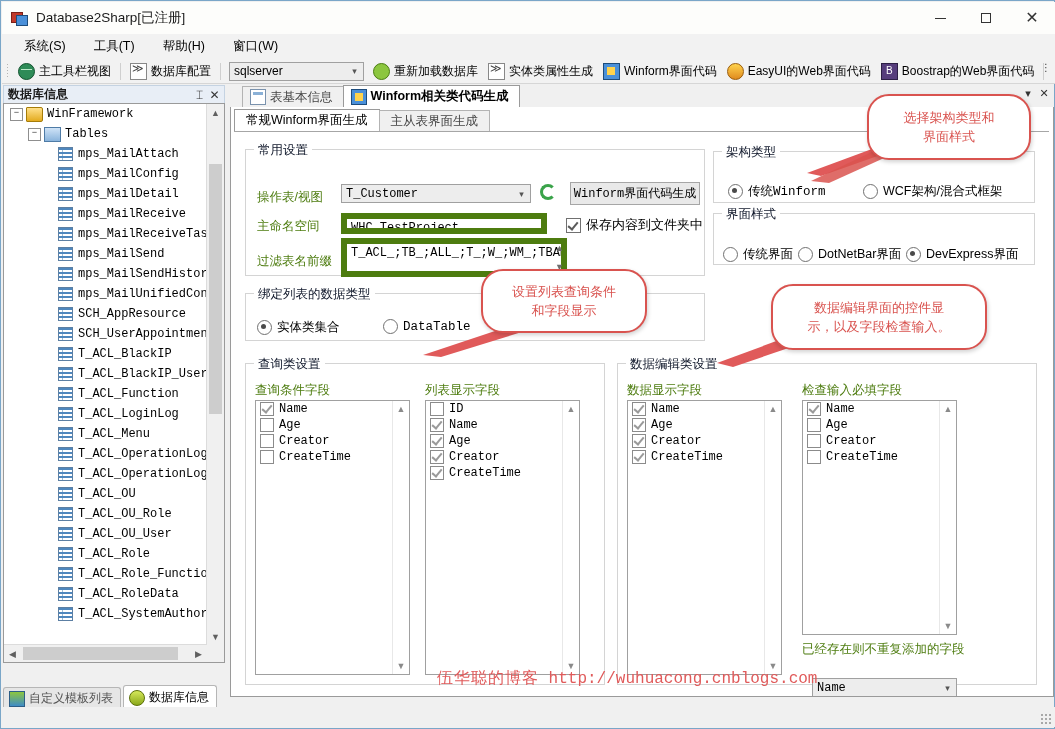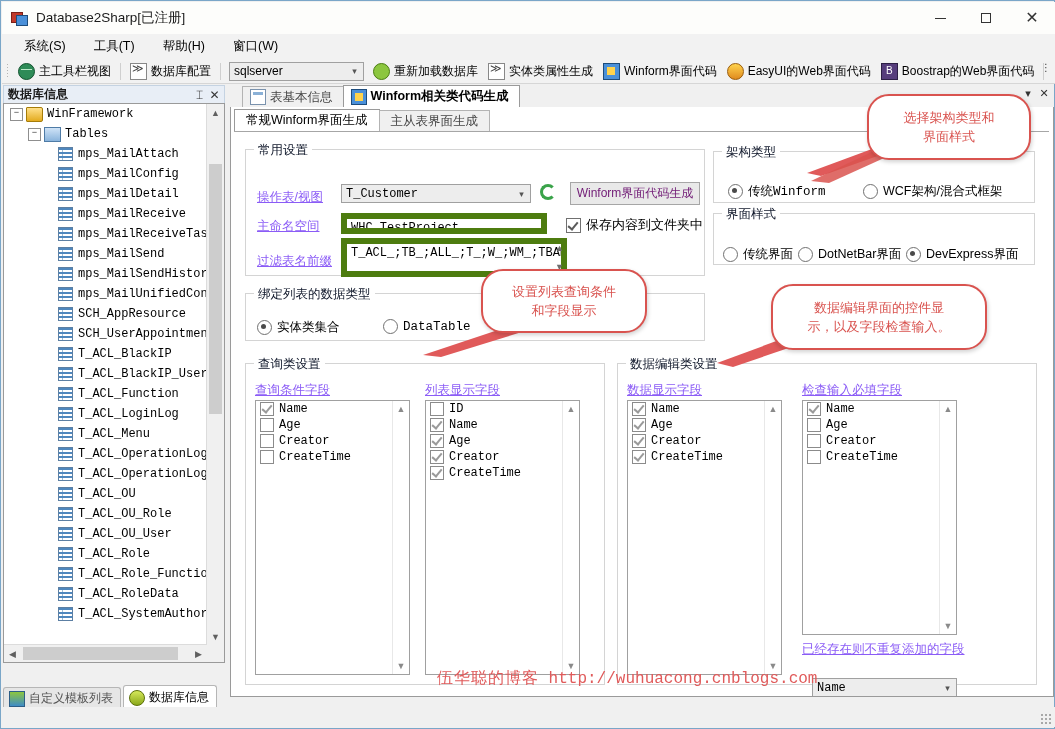--- a/index.html
+++ b/index.html
@@ -139,29 +139,29 @@
   }
   .inner-tabstrip{position:absolute;left:3px;top:3px;width:815px;height:21px;display:flex;align-items:flex-end;border-bottom:1px solid #a6a6a6;}
   .inner-tab{height:20px;display:flex;align-items:center;padding:0 11px;font-size:12.5px;
     border:1px solid #b3b3b3;border-bottom:none;background:#f0f0f0;color:#444;margin-right:-1px;}
   .inner-tab.active{background:#fff;color:#000;height:21px;border-color:#9a9a9a;}
 
   
   .gbox{position:absolute;border:1px solid #d4d4d4;box-sizing:border-box;}
   .gbox > .glabel{position:absolute;top:-8px;left:8px;background:#fff;padding:0 4px;font-size:12.5px;color:#0f172a;}
 
-  .lbl{position:absolute;font-size:12.5px;color:#8b5cf6;white-space:nowrap;text-decoration:underline;}
+  .lbl{position:absolute;font-size:12.5px;color:#4d7c0f;white-space:nowrap;}
   .lbl-mono{font-family:"Liberation Mono","DejaVu Sans Mono",monospace;}
 
   .tbox{position:absolute;border:6px solid #4d7c0f;background:#fff;box-sizing:border-box;
     font-family:"Liberation Mono","DejaVu Sans Mono",monospace;font-size:12px;padding:2px 4px;overflow:hidden;}
 
   .btn{position:absolute;border:1px solid #a6a6a6;background:#e9e9e9;box-sizing:border-box;
-    display:flex;align-items:center;justify-content:center;font-family:Liberation Sans, sans-serif;
-    font-size:12px;color:#701a75;}
+    display:flex;align-items:center;justify-content:center;font-family:Liberation Mono, monospace;
+    font-size:12px;color:#000000;}
 
   .chk{position:absolute;display:flex;align-items:center;font-size:13px;}
   .chk .box{width:13px;height:13px;border:1px solid #707070;background:#fff;margin-right:5px;flex:0 0 auto;position:relative;}
   .chk.on .box:after{content:"";position:absolute;left:3px;top:1px;width:4px;height:8px;
     border:solid #5a5a5a;border-width:0 2px 2px 0;transform:rotate(40deg);}
 
   .rad{position:absolute;display:flex;align-items:center;font-size:12.5px;}
   .rad .circ{width:13px;height:13px;border:1px solid #707070;border-radius:50%;background:#fff;margin-right:5px;flex:0 0 auto;position:relative;}
   .rad.on .circ:after{content:"";position:absolute;left:3px;top:3px;width:5px;height:5px;border-radius:50%;background:#4a4a4a;}
 

